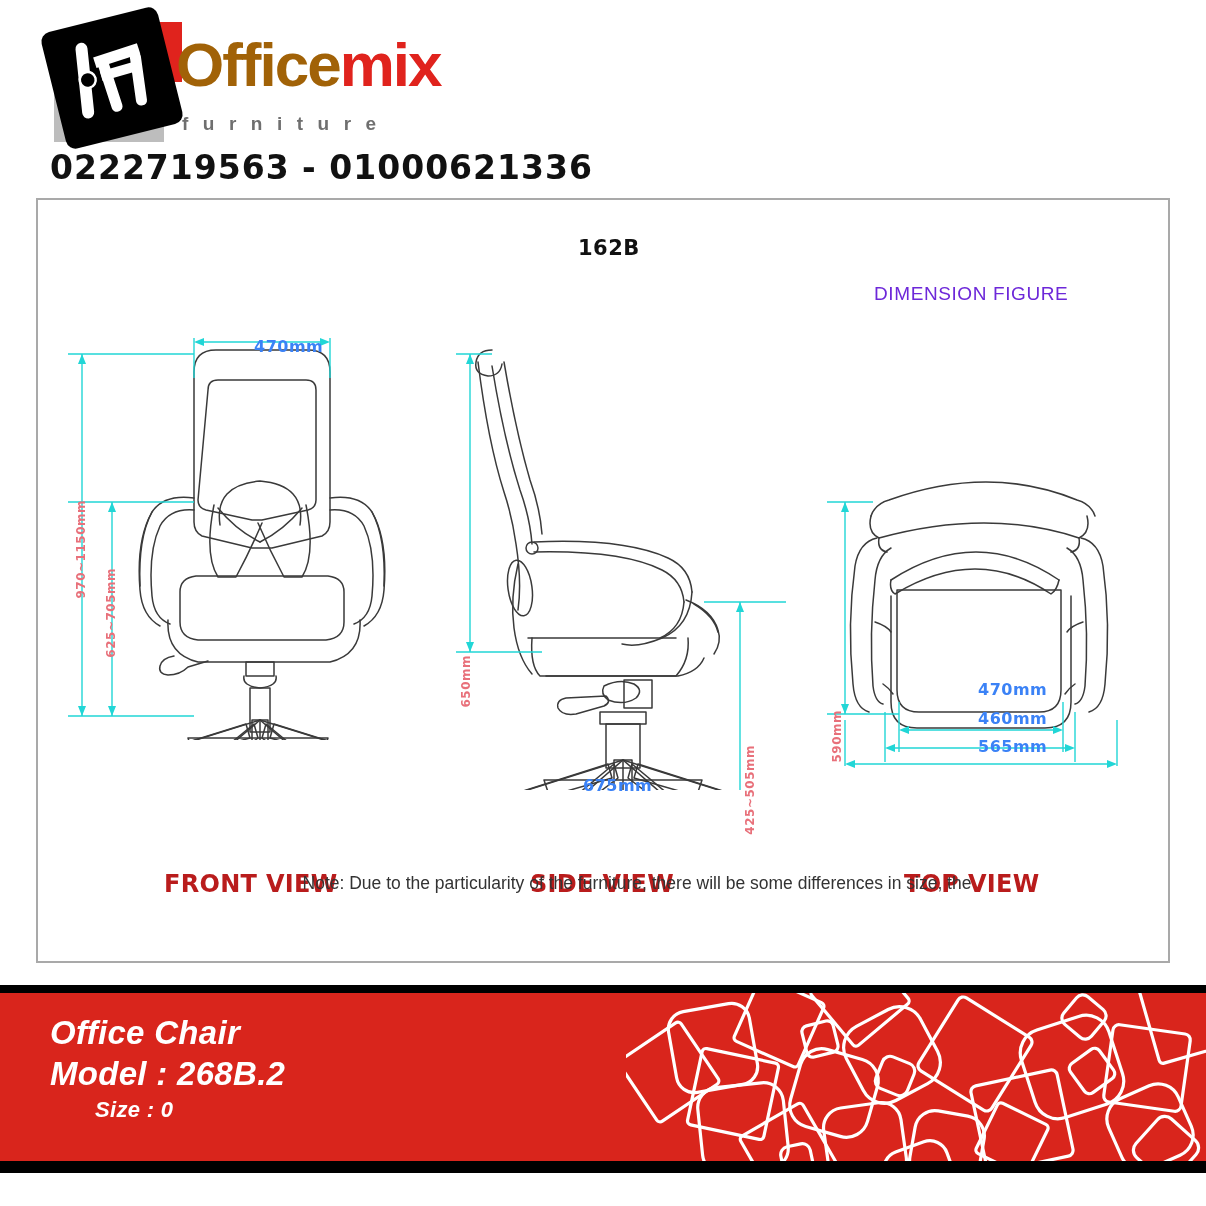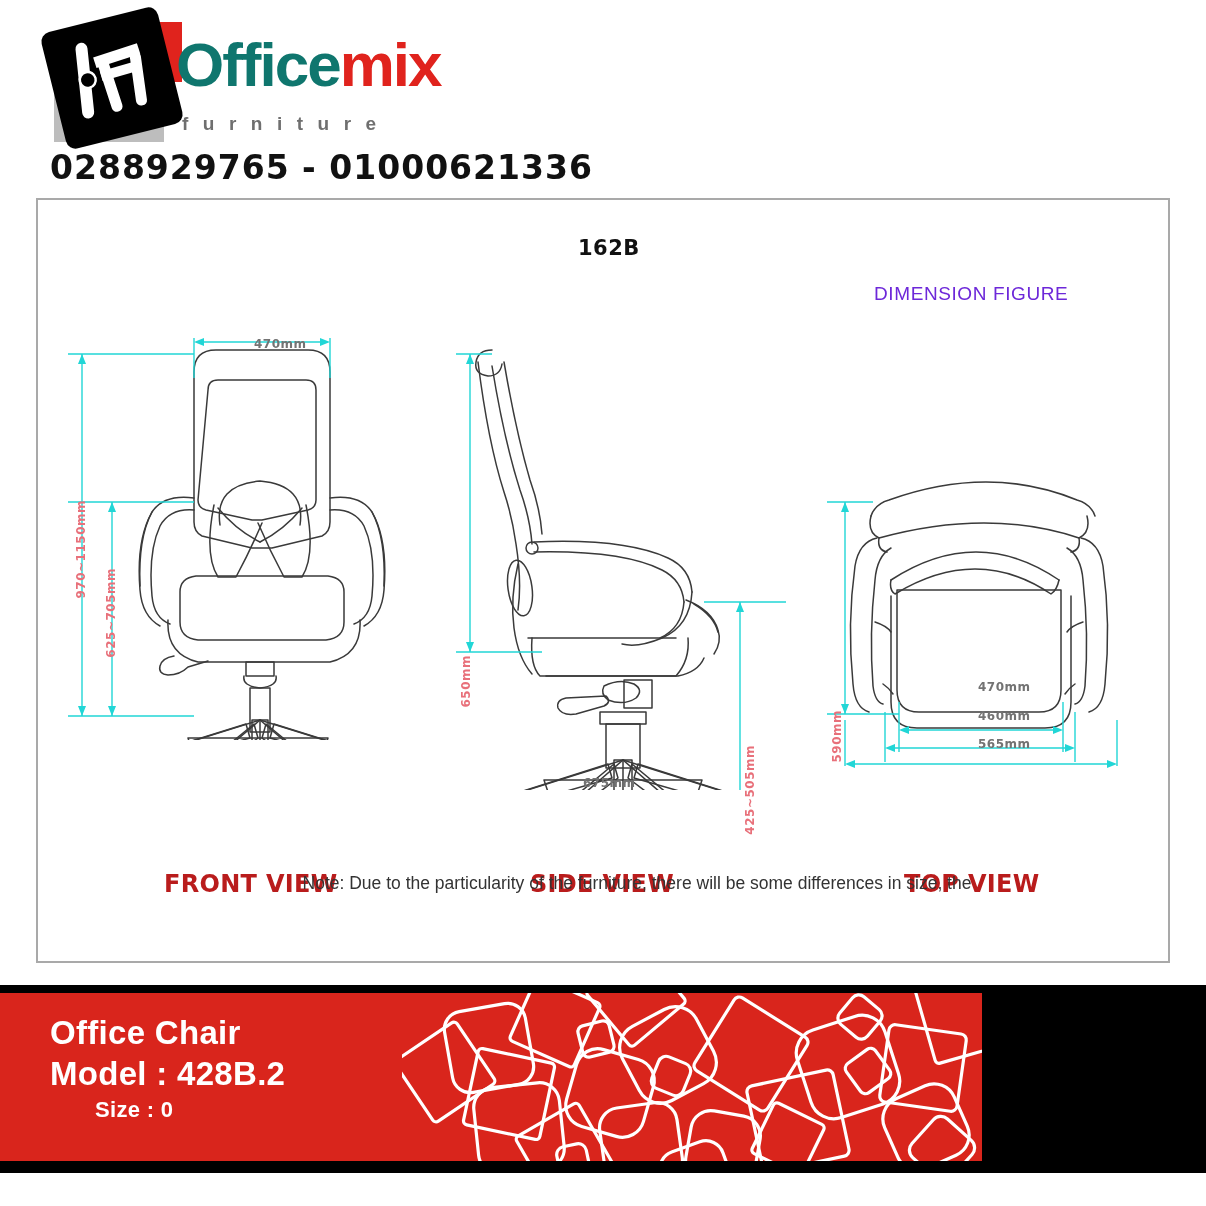--- a/index.html
+++ b/index.html
@@ -13,51 +13,51 @@
   
   #header{position:absolute;left:0;top:0;width:1206px;height:190px;}
   #logo-wrap{position:absolute;left:48px;top:14px;width:150px;height:135px;}
   #logo-grey{position:absolute;left:6px;top:18px;width:110px;height:110px;background:#bdbdbd;}
   #logo-red{position:absolute;left:64px;top:8px;width:70px;height:60px;background:#e0231d;}
   #logo-black{position:absolute;left:4px;top:4px;width:120px;height:120px;background:#000;
      transform:rotate(-14deg);border-radius:10px;}
   #logo-mark{position:absolute;left:4px;top:4px;width:120px;height:120px;transform:rotate(-14deg);}
   #brand{position:absolute;left:176px;top:34px;}
   #brand-line1{font-size:62px;font-weight:bold;letter-spacing:-2px;line-height:62px;}
-  #brand-office{color:#0f766e;text-align:center;}
+  #brand-office{color:#a16207;text-align:center;}
   #brand-mix{color:#e0231d;}
   #brand-line2{color:#6f6f6f;font-size:19px;font-weight:bold;letter-spacing:14.5px;
      margin-top:17px;margin-left:6px;}
   #phone{position:absolute;left:50px;top:148px;font-size:33px;font-weight:bold;color:#111;
      letter-spacing:1px;font-family:"DejaVu Sans", sans-serif;}
 
   
   #sheet{position:absolute;left:36px;top:198px;width:1134px;height:765px;
      background:#fff;border:2px solid #a9a9a9;box-sizing:border-box;}
   #model-code{position:absolute;left:540px;top:36px;font-size:21px;font-weight:bold;color:#111;
      font-family:"DejaVu Sans", sans-serif;letter-spacing:0.5px;}
   #dim-figure{position:absolute;left:836px;top:83px;font-size:19px;color:#6d28d9;
      letter-spacing:0.6px;}
 
   .svgbox{position:absolute;}
   .vlabel{position:absolute;font-size:12px;font-weight:bold;color:#e8707a;
      font-family:"DejaVu Sans", sans-serif;
      writing-mode:vertical-rl;transform:rotate(180deg);letter-spacing:0.5px;white-space:nowrap;}
-  .hlabel{position:absolute;font-size:12px;font-weight:bold;color:#737373;
+  .hlabel{position:absolute;font-size:16px;font-weight:bold;color:#3b82f6;
      font-family:"DejaVu Sans", sans-serif;letter-spacing:0.5px;white-space:nowrap;}
 
   .viewlabel{position:absolute;font-size:24px;font-weight:bold;color:#b91c1c;
      font-family:"DejaVu Sans", sans-serif;letter-spacing:0.3px;}
   #note{position:absolute;left:0;top:668px;width:1134px;text-align:center;
      font-size:17.5px;color:#333;line-height:30px;padding-left:32px;}
 
   
   #footer{position:absolute;left:0;top:985px;width:1206px;height:188px;background:#000;}
-  #footer-red{position:absolute;left:0;top:8px;width:982px;height:168px;background:#d9251c;
-     overflow:hidden;}
+  #footer-red{position:absolute;left:0;top:8px;width:1206px;height:168px;background:#d9251c;
+     overflow:hidden;font-style:italic;}
   #footer-pattern{position:absolute;right:0;top:0;width:580px;height:168px;}
   #footer-text{position:absolute;left:50px;top:20px;color:#fff;}
   #ft-title{font-size:33px;font-weight:bold;line-height:40px;letter-spacing:0.3px;}
   #ft-model{font-size:33px;font-weight:bold;line-height:42px;letter-spacing:0.3px;}
   #ft-size{font-size:22px;font-weight:bold;line-height:30px;letter-spacing:0.3px;margin-left:45px;}
 </style>
 </head>
 <body>
 
 <div id="header">
@@ -76,21 +76,21 @@
       </g>
       <circle cx="36" cy="56" r="8" fill="#000" stroke="#fff" stroke-width="2.5"></circle>
     </svg>
   </div>
 
   <div id="brand">
     <div id="brand-line1"><span id="brand-office">Office</span><span id="brand-mix">mix</span></div>
     <div id="brand-line2">furniture</div>
   </div>
 
-  <div id="phone">0288929765 - 01000621336</div>
+  <div id="phone">0222719563 - 01000621336</div>
 </div>
 
 <div id="sheet">
 
   <div id="model-code">162B</div>
   <div id="dim-figure">DIMENSION FIGURE</div>
 
   <svg class="svgbox" style="left:30px;top:120px;width:360px;height:420px;" viewBox="0 0 360 420">
     <g fill="none" stroke="#3a3a3a" stroke-width="1.5" stroke-linejoin="round" stroke-linecap="round">
 
@@ -349,17 +349,17 @@
         <rect x="486" y="96" width="76" height="76" rx="22" transform="rotate(-24 524 134)"></rect>
         <rect x="522" y="-16" width="78" height="78" rx="4" transform="rotate(-16 561 23)"></rect>
         <rect x="514" y="130" width="52" height="52" rx="10" transform="rotate(42 540 156)"></rect>
         <rect x="118" y="-6" width="70" height="70" rx="4" transform="rotate(24 153 29)"></rect>
         <rect x="262" y="152" width="66" height="66" rx="18" transform="rotate(-20 295 185)"></rect>
         <rect x="126" y="122" width="72" height="72" rx="4" transform="rotate(-30 162 158)"></rect>
       </g>
     </svg>
     <div id="footer-text">
       <div id="ft-title">Office Chair</div>
-      <div id="ft-model">Model : 428B.2</div>
+      <div id="ft-model">Model : 268B.2</div>
       <div id="ft-size">Size : 0</div>
     </div>
   </div>
 </div>
 
 </body></html>

